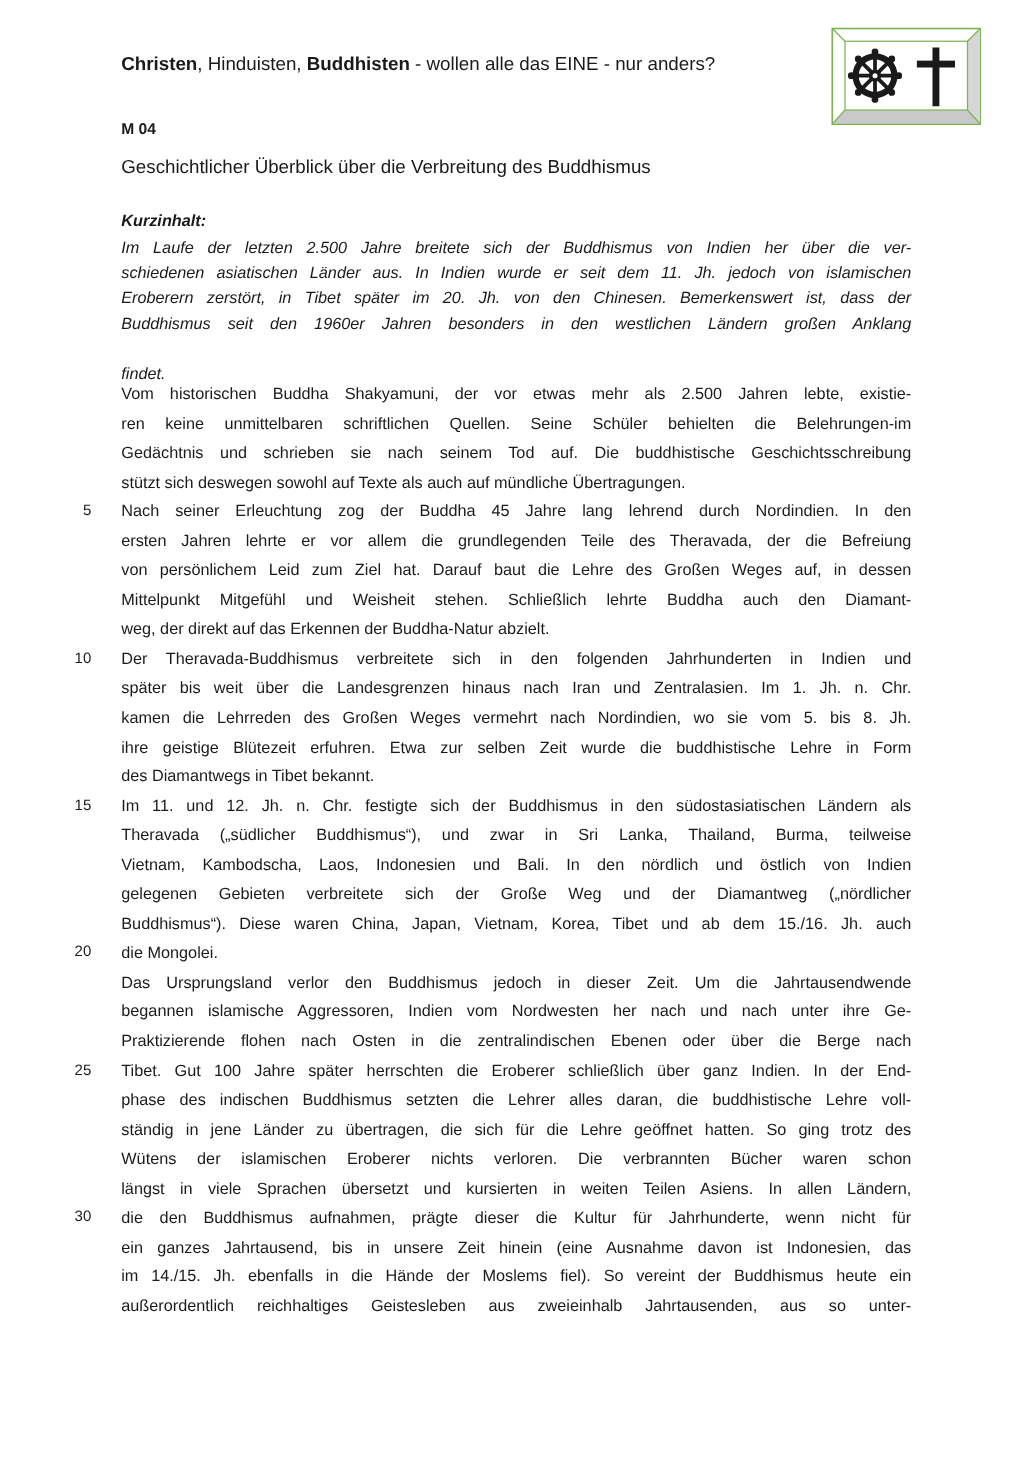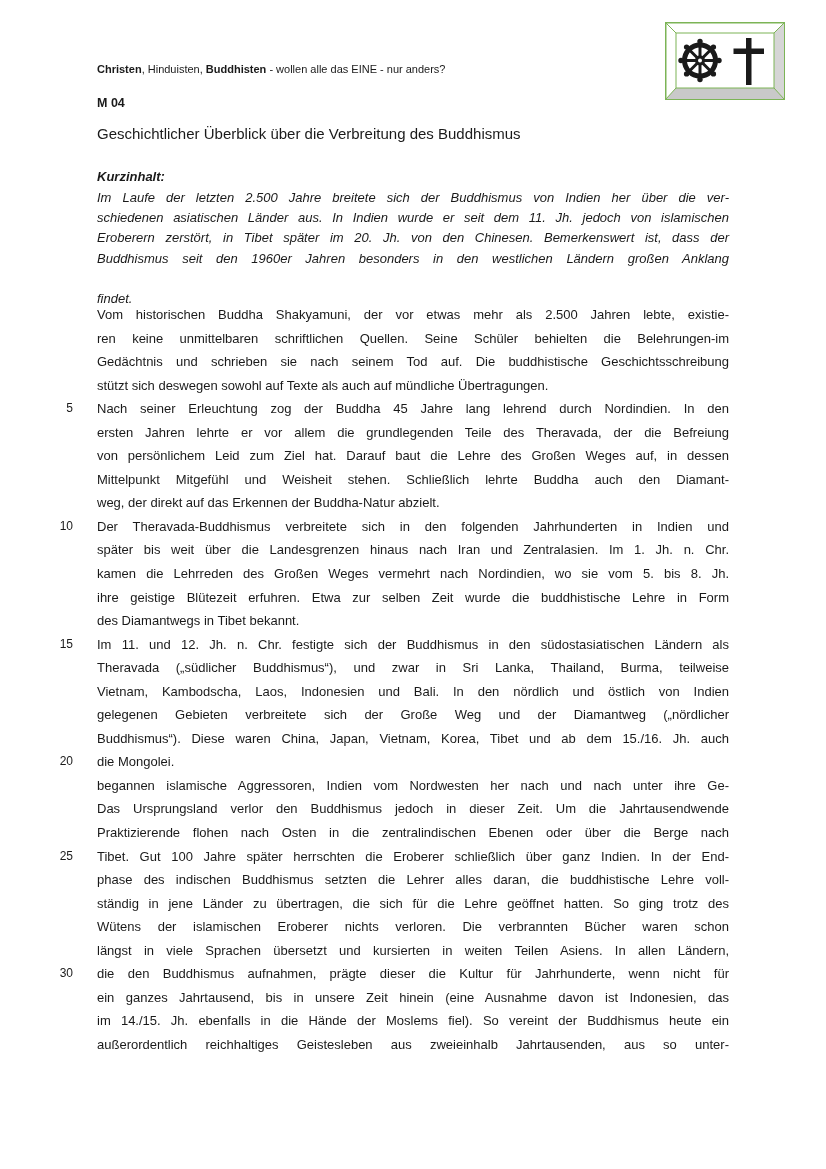--- a/index.html
+++ b/index.html
@@ -6,22 +6,22 @@
   .page {
     position:relative;
     width:826px; height:1169px;
     margin:0 auto;
     background:#ffffff;
     font-family:"Liberation Sans", sans-serif;
     color:#1a1a1a;
     overflow:hidden;
   }
   .header-line {
-    position:absolute; left:97px; top:62px;
-    font-size:11px; line-height:15px; white-space:nowrap;
+    position:absolute; left:97px; top:44px;
+    font-size:15px; line-height:15px; white-space:nowrap;
   }
   .header-line .b { font-weight:bold; }
   .logo {
     position:absolute; left:665px; top:22px; width:120px; height:78px;
   }
   .m04 {
     position:absolute; left:97px; top:95px;
     font-weight:bold; font-size:12.5px; line-height:17px;
   }
   .title {
@@ -141,22 +141,22 @@
         <div class="line">später bis weit über die Landesgrenzen hinaus nach Iran und Zentralasien. Im 1. Jh. n. Chr.</div>
         <div class="line">kamen die Lehrreden des Großen Weges vermehrt nach Nordindien, wo sie vom 5. bis 8. Jh.</div>
         <div class="line">ihre geistige Blütezeit erfuhren. Etwa zur selben Zeit wurde die buddhistische Lehre in Form</div>
         <div class="line end">des Diamantwegs in Tibet bekannt.</div>
         <div class="line"><span class="num">15</span>Im 11. und 12. Jh. n. Chr. festigte sich der Buddhismus in den südostasiatischen Ländern als</div>
         <div class="line">Theravada („südlicher Buddhismus“), und zwar in Sri Lanka, Thailand, Burma, teilweise</div>
         <div class="line">Vietnam, Kambodscha, Laos, Indonesien und Bali. In den nördlich und östlich von Indien</div>
         <div class="line">gelegenen Gebieten verbreitete sich der Große Weg und der Diamantweg („nördlicher</div>
         <div class="line">Buddhismus“). Diese waren China, Japan, Vietnam, Korea, Tibet und ab dem 15./16. Jh. auch</div>
         <div class="line end"><span class="num">20</span>die Mongolei.</div>
+        <div class="line">Das Ursprungsland verlor den Buddhismus jedoch in dieser Zeit. Um die Jahrtausendwende</div>
         <div class="line">begannen islamische Aggressoren, Indien vom Nordwesten her nach und nach unter ihre Ge-</div>
-        <div class="line">Das Ursprungsland verlor den Buddhismus jedoch in dieser Zeit. Um die Jahrtausendwende</div>
         <div class="line">Praktizierende flohen nach Osten in die zentralindischen Ebenen oder über die Berge nach</div>
         <div class="line"><span class="num">25</span>Tibet. Gut 100 Jahre später herrschten die Eroberer schließlich über ganz Indien. In der End-</div>
         <div class="line">phase des indischen Buddhismus setzten die Lehrer alles daran, die buddhistische Lehre voll-</div>
         <div class="line">ständig in jene Länder zu übertragen, die sich für die Lehre geöffnet hatten. So ging trotz des</div>
         <div class="line">Wütens der islamischen Eroberer nichts verloren. Die verbrannten Bücher waren schon</div>
         <div class="line">längst in viele Sprachen übersetzt und kursierten in weiten Teilen Asiens. In allen Ländern,</div>
         <div class="line"><span class="num">30</span>die den Buddhismus aufnahmen, prägte dieser die Kultur für Jahrhunderte, wenn nicht für</div>
         <div class="line">ein ganzes Jahrtausend, bis in unsere Zeit hinein (eine Ausnahme davon ist Indonesien, das</div>
         <div class="line">im 14./15. Jh. ebenfalls in die Hände der Moslems fiel). So vereint der Buddhismus heute ein</div>
         <div class="line">außerordentlich reichhaltiges Geistesleben aus zweieinhalb Jahrtausenden, aus so unter-</div>

